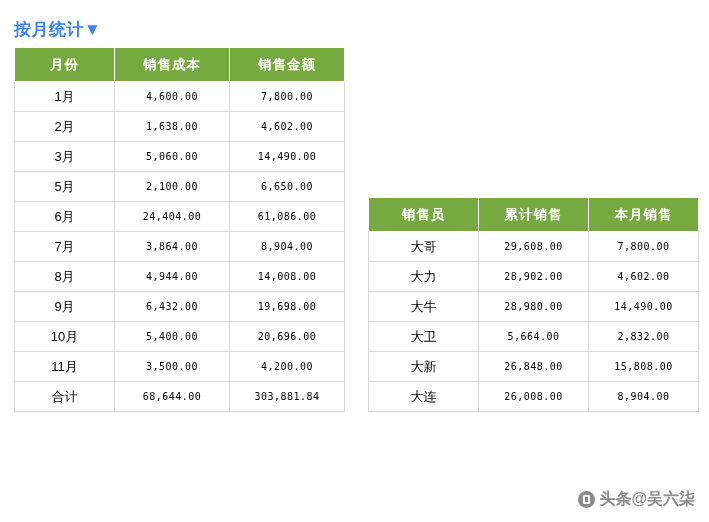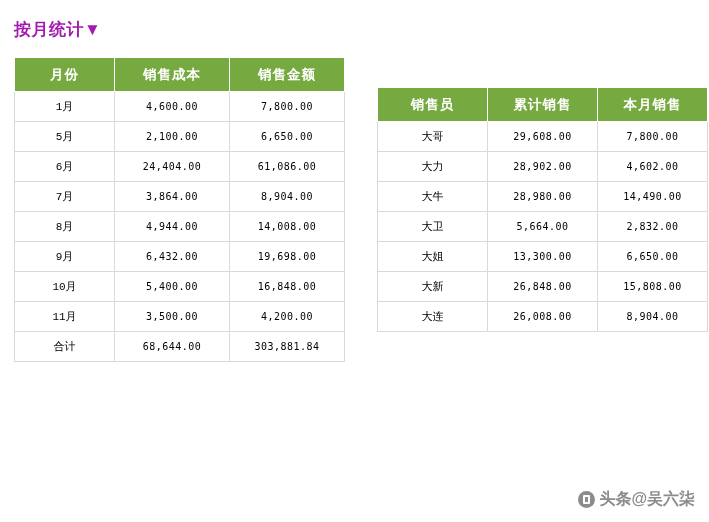--- a/index.html
+++ b/index.html
@@ -14,31 +14,31 @@
     font-family: "Liberation Sans", sans-serif;
     position: relative;
     overflow: hidden;
   }
   .page-title {
     position: absolute;
     left: 14px;
     top: 18px;
     font-size: 17px;
     font-weight: bold;
-    color: #a21caf;
+    color: #3b82f6;
     letter-spacing: 0.5px;
     white-space: nowrap;
   }
   .tables-wrap {
     position: absolute;
     left: 14px;
-    top: 57px;
+    top: 47px;
     display: flex;
-    align-items: center;
-    gap: 9px;
+    align-items: flex-end;
+    gap: 0;
   }
   table {
     border-collapse: collapse;
     table-layout: fixed;
   }
   table.monthly { width: 330px; margin-right: 23px; }
   table.staff { width: 330px; }
   th {
     background: #76a940;
     color: #ffffff;
@@ -53,22 +53,22 @@
     height: 30px;
     border: 1px solid #d9d9d9;
     font-size: 13px;
     color: #000000;
     font-family: "Liberation Serif", serif;
     background: #ffffff;
     padding: 0 8px;
   }
   td.label {
     text-align: center;
-    font-family: Liberation Mono, monospace;
-    font-size: 11px;
+    font-family: Liberation Sans, sans-serif;
+    font-size: 13px;
   }
   td.num {
     text-align: center;
     font-family: "DejaVu Sans Mono", monospace;
     font-size: 10px;
     letter-spacing: 0.5px;
   }
   table.monthly col.c1 { width: 100px; }
   table.monthly col.c2 { width: 115px; }
   table.monthly col.c3 { width: 115px; }
@@ -126,20 +126,30 @@
         <th>销售金额</th>
       </tr>
     </thead>
     <tbody>
       <tr>
         <td class="label">1月</td>
         <td class="num">4,600.00</td>
         <td class="num">7,800.00</td>
       </tr>
       <tr>
+        <td class="label">2月</td>
+        <td class="num">1,638.00</td>
+        <td class="num">4,602.00</td>
+      </tr>
+      <tr>
+        <td class="label">3月</td>
+        <td class="num">5,060.00</td>
+        <td class="num">14,490.00</td>
+      </tr>
+      <tr>
         <td class="label">5月</td>
         <td class="num">2,100.00</td>
         <td class="num">6,650.00</td>
       </tr>
       <tr>
         <td class="label">6月</td>
         <td class="num">24,404.00</td>
         <td class="num">61,086.00</td>
       </tr>
       <tr>
@@ -153,21 +163,21 @@
         <td class="num">14,008.00</td>
       </tr>
       <tr>
         <td class="label">9月</td>
         <td class="num">6,432.00</td>
         <td class="num">19,698.00</td>
       </tr>
       <tr>
         <td class="label">10月</td>
         <td class="num">5,400.00</td>
-        <td class="num">16,848.00</td>
+        <td class="num">20,696.00</td>
       </tr>
       <tr>
         <td class="label">11月</td>
         <td class="num">3,500.00</td>
         <td class="num">4,200.00</td>
       </tr>
       <tr>
         <td class="label">合计</td>
         <td class="num">68,644.00</td>
         <td class="num">303,881.84</td>
@@ -203,25 +213,20 @@
         <td class="label">大牛</td>
         <td class="num">28,980.00</td>
         <td class="num">14,490.00</td>
       </tr>
       <tr>
         <td class="label">大卫</td>
         <td class="num">5,664.00</td>
         <td class="num">2,832.00</td>
       </tr>
       <tr>
-        <td class="label">大姐</td>
-        <td class="num">13,300.00</td>
-        <td class="num">6,650.00</td>
-      </tr>
-      <tr>
         <td class="label">大新</td>
         <td class="num">26,848.00</td>
         <td class="num">15,808.00</td>
       </tr>
       <tr>
         <td class="label">大连</td>
         <td class="num">26,008.00</td>
         <td class="num">8,904.00</td>
       </tr>
     </tbody>

